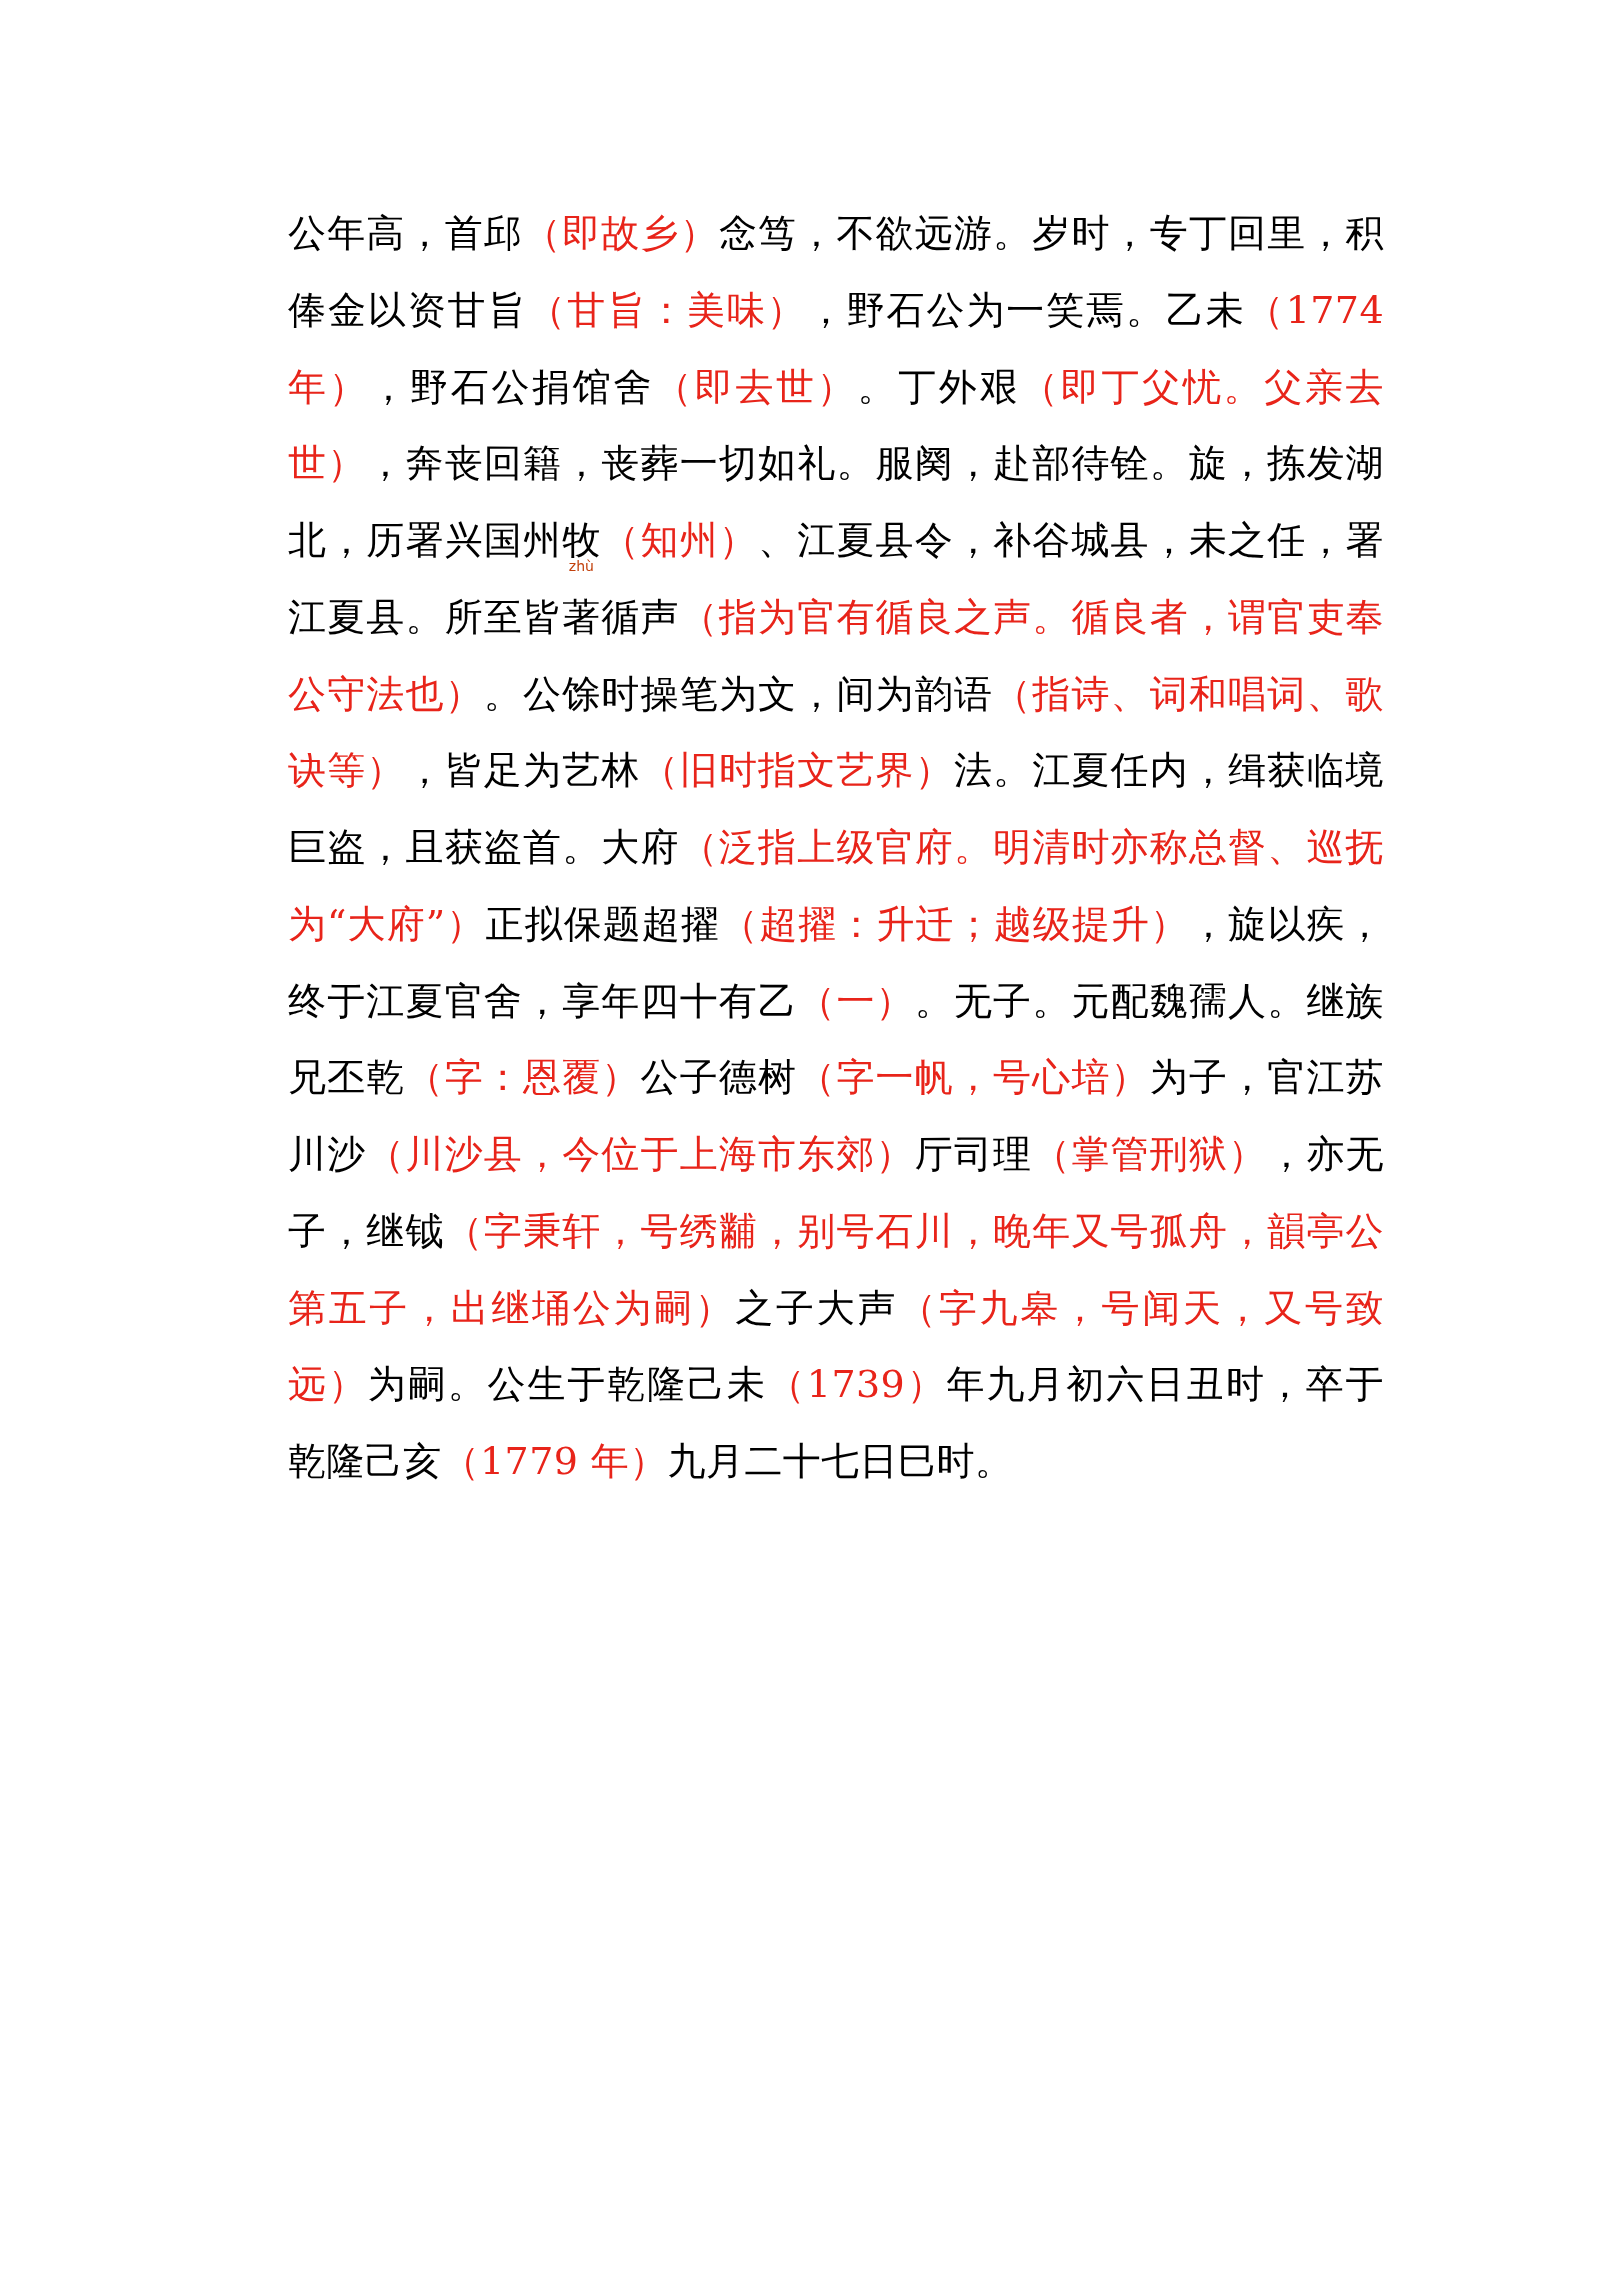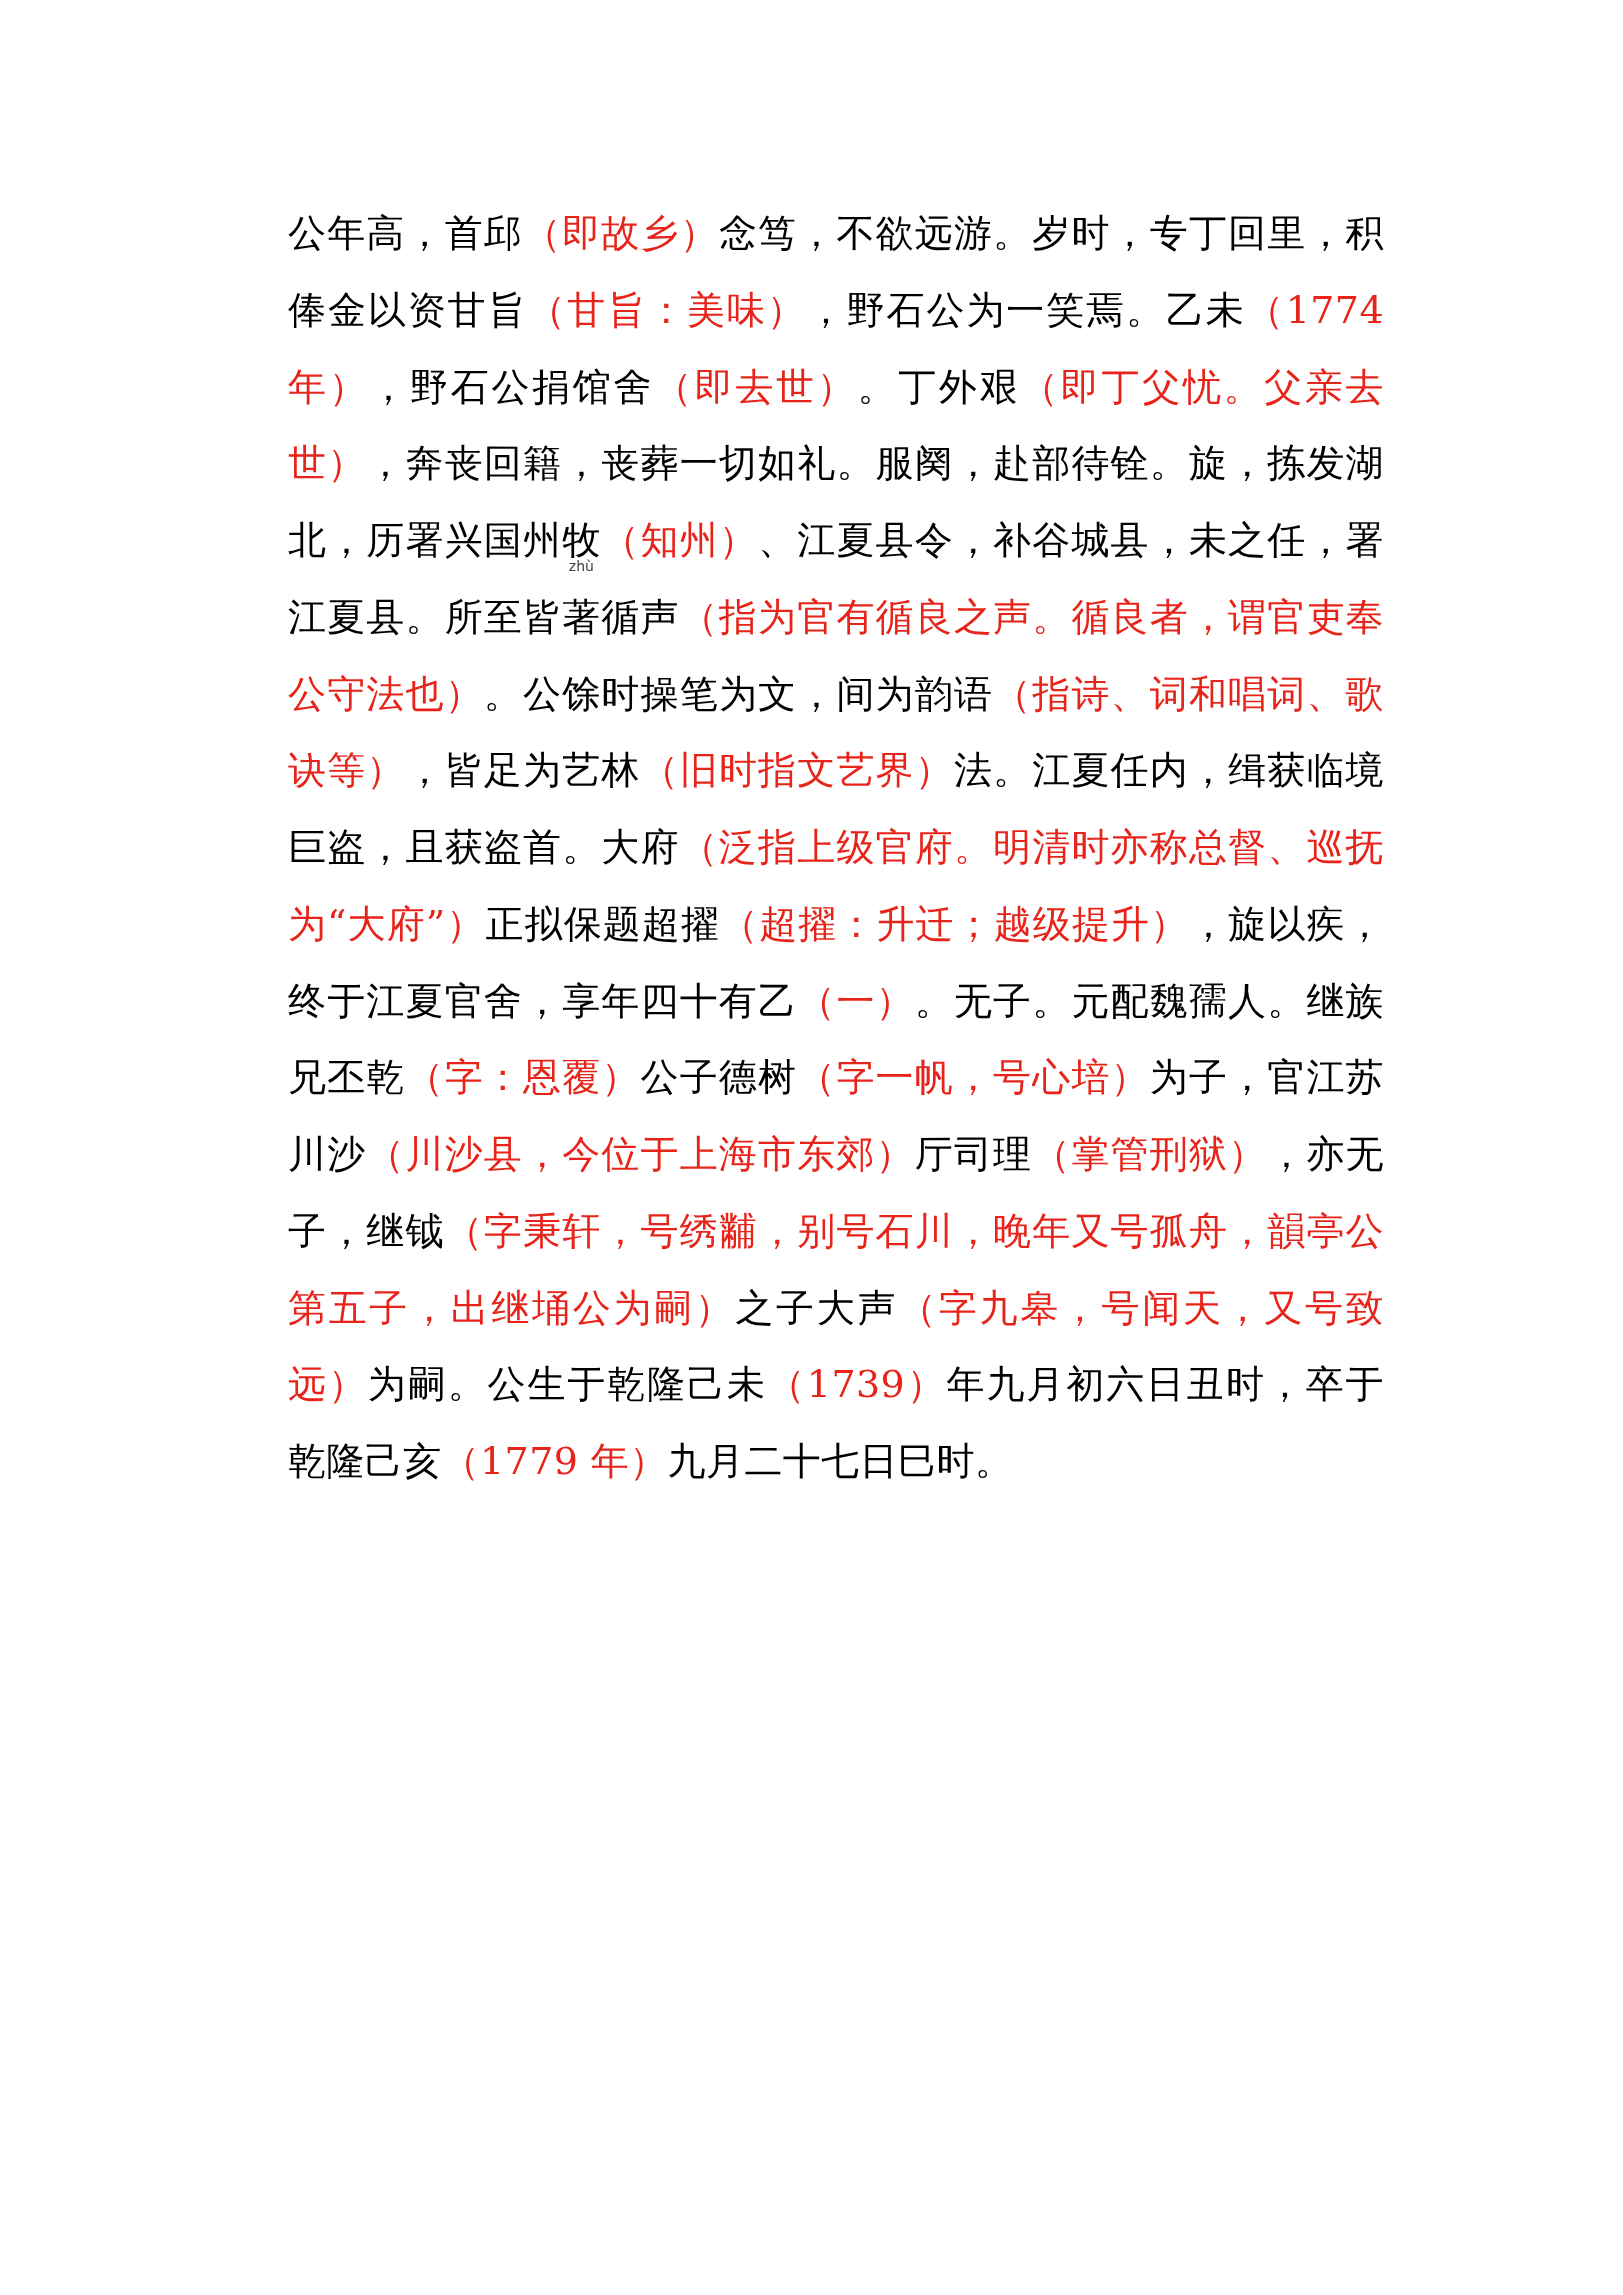--- a/index.html
+++ b/index.html
@@ -50,21 +50,21 @@
     display: inline-block;
   }
   .ruby > .rb-top {
     position: absolute;
     left: 50%;
     transform: translateX(-50%);
     top: -19.6px;
     font-size: 14px;
     line-height: 1;
     font-family: "DejaVu Sans", "Liberation Sans", sans-serif;
-    color: #404040;
+    color: #c2410c;
     letter-spacing: 0;
   }
 </style>
 </head>
 <body>
 
 <div class="page">
   <div class="text-block">
     <p class="para"><span class="blk">公年高，首邱</span><span class="red">（即故乡）</span><span class="blk">念笃，不欲远游。岁时，专丁回里，积俸金以资甘旨</span><span class="red">（甘旨：美味）</span><span class="blk">，野石公为一笑焉。乙未</span><span class="red">（1774 年）</span><span class="blk">，野石公捐馆舍</span><span class="red">（即去世）</span><span class="blk">。丁外艰</span><span class="red">（即丁父忧。父亲去世）</span><span class="blk">，奔丧回籍，丧葬一切如礼。服阕，赴部待铨。旋，拣发湖北，历署兴国州牧</span><span class="red">（知州）</span><span class="blk">、江夏县令，补谷城县，未之任，署江夏县。所至皆</span><span class="ruby"><span class="rb-top">zhù</span><span class="rb-base">著</span></span><span class="blk">循声</span><span class="red">（指为官有循良之声。循良者，谓官吏奉公守法也）</span><span class="blk">。公馀时操笔为文，间为韵语</span><span class="red">（指诗、词和唱词、歌诀等）</span><span class="blk">，皆足为艺林</span><span class="red">（旧时指文艺界）</span><span class="blk">法。江夏任内，缉获临境巨盗，且获盗首。大府</span><span class="red">（泛指上级官府。明清时亦称总督、巡抚为“大府”）</span><span class="blk">正拟保题超擢</span><span class="red">（超擢：升迁；越级提升）</span><span class="blk">，旋以疾，终于江夏官舍，享年四十有乙</span><span class="red">（一）</span><span class="blk">。无子。元配魏孺人。继族兄丕乾</span><span class="red">（字：恩覆）</span><span class="blk">公子德树</span><span class="red">（字一帆，号心培）</span><span class="blk">为子，官江苏川沙</span><span class="red">（川沙县，今位于上海市东郊）</span><span class="blk">厅司理</span><span class="red">（掌管刑狱）</span><span class="blk">，亦无子，继钺</span><span class="red">（字秉轩，号绣黼，别号石川，晚年又号孤舟，韻亭公第五子，出继埇公为嗣）</span><span class="blk">之子大声</span><span class="red">（字九皋，号闻天，又号致远）</span><span class="blk">为嗣。公生于乾隆己未</span><span class="red">（1739）</span><span class="blk">年九月初六日丑时，卒于乾隆己亥</span><span class="red">（1779 年）</span><span class="blk">九月二十七日巳时。</span></p>
   </div>

